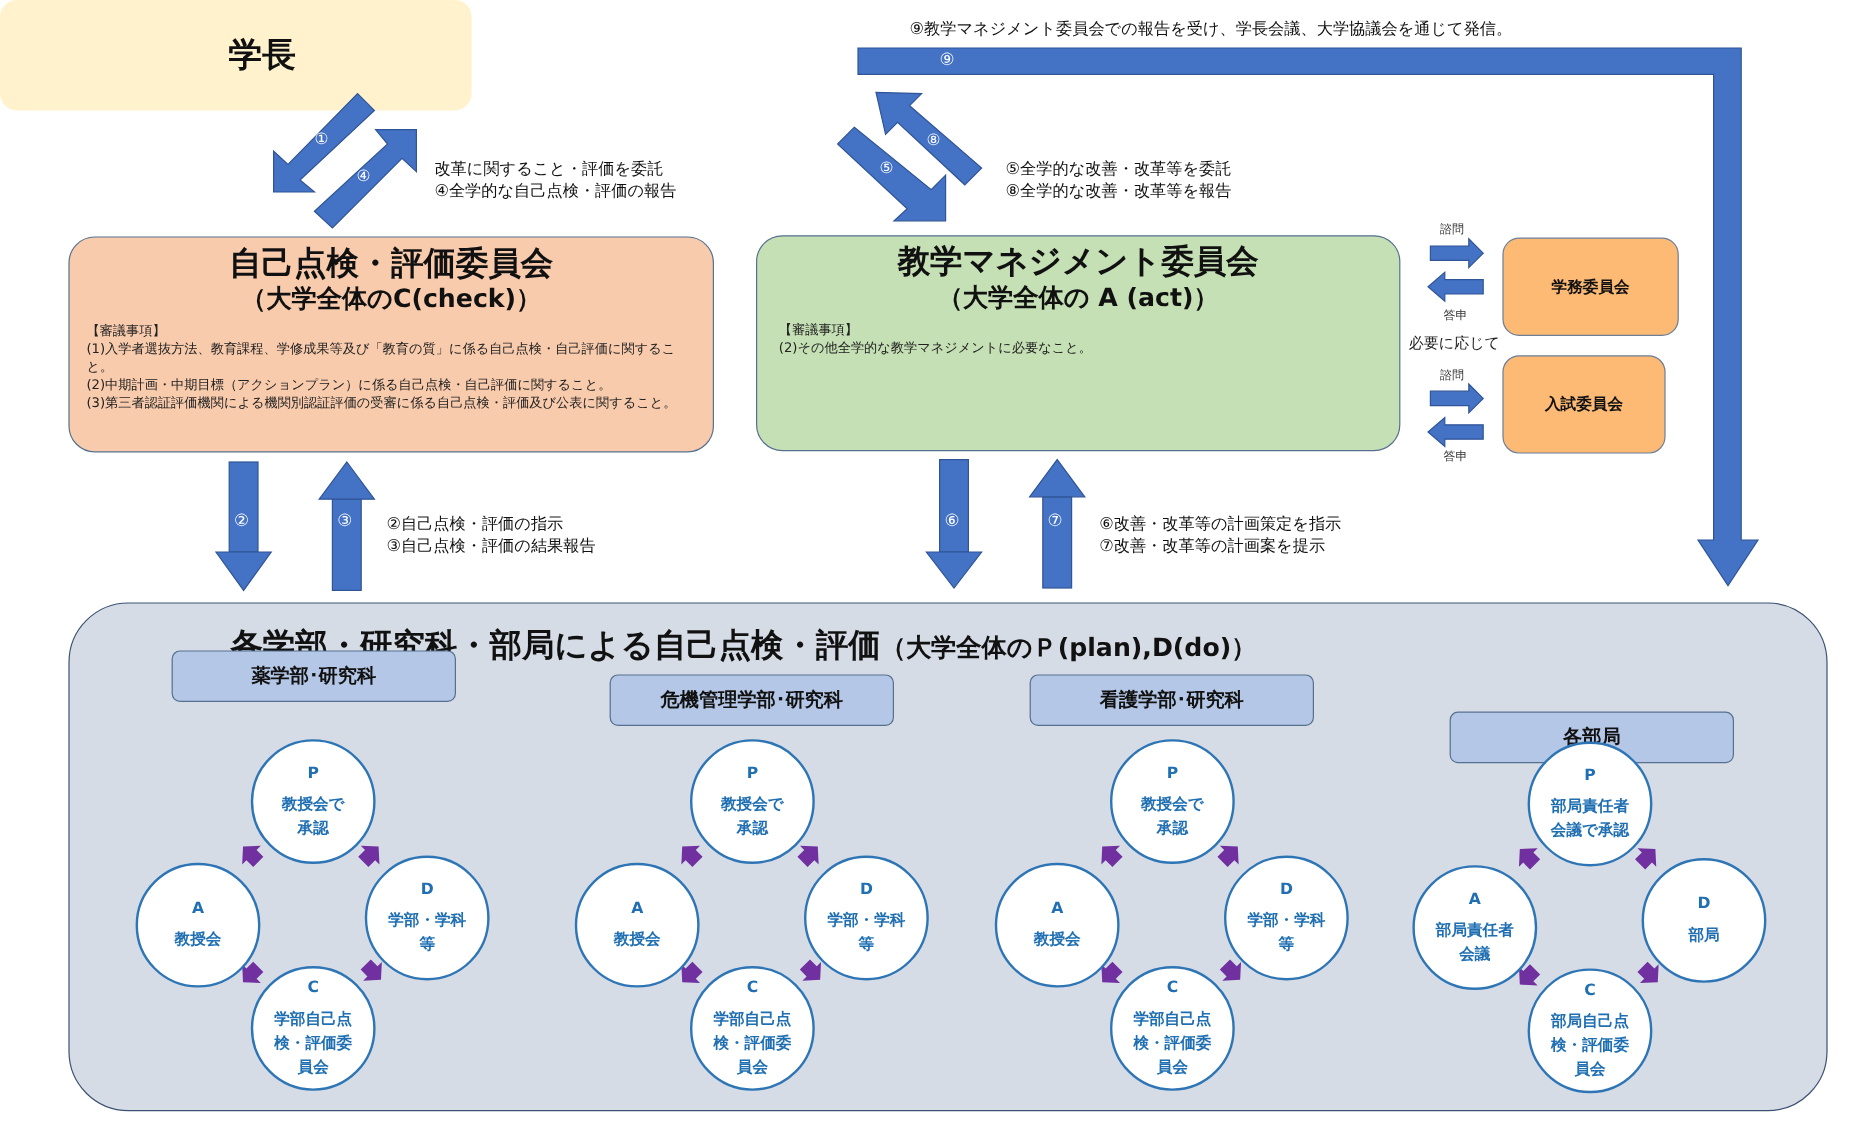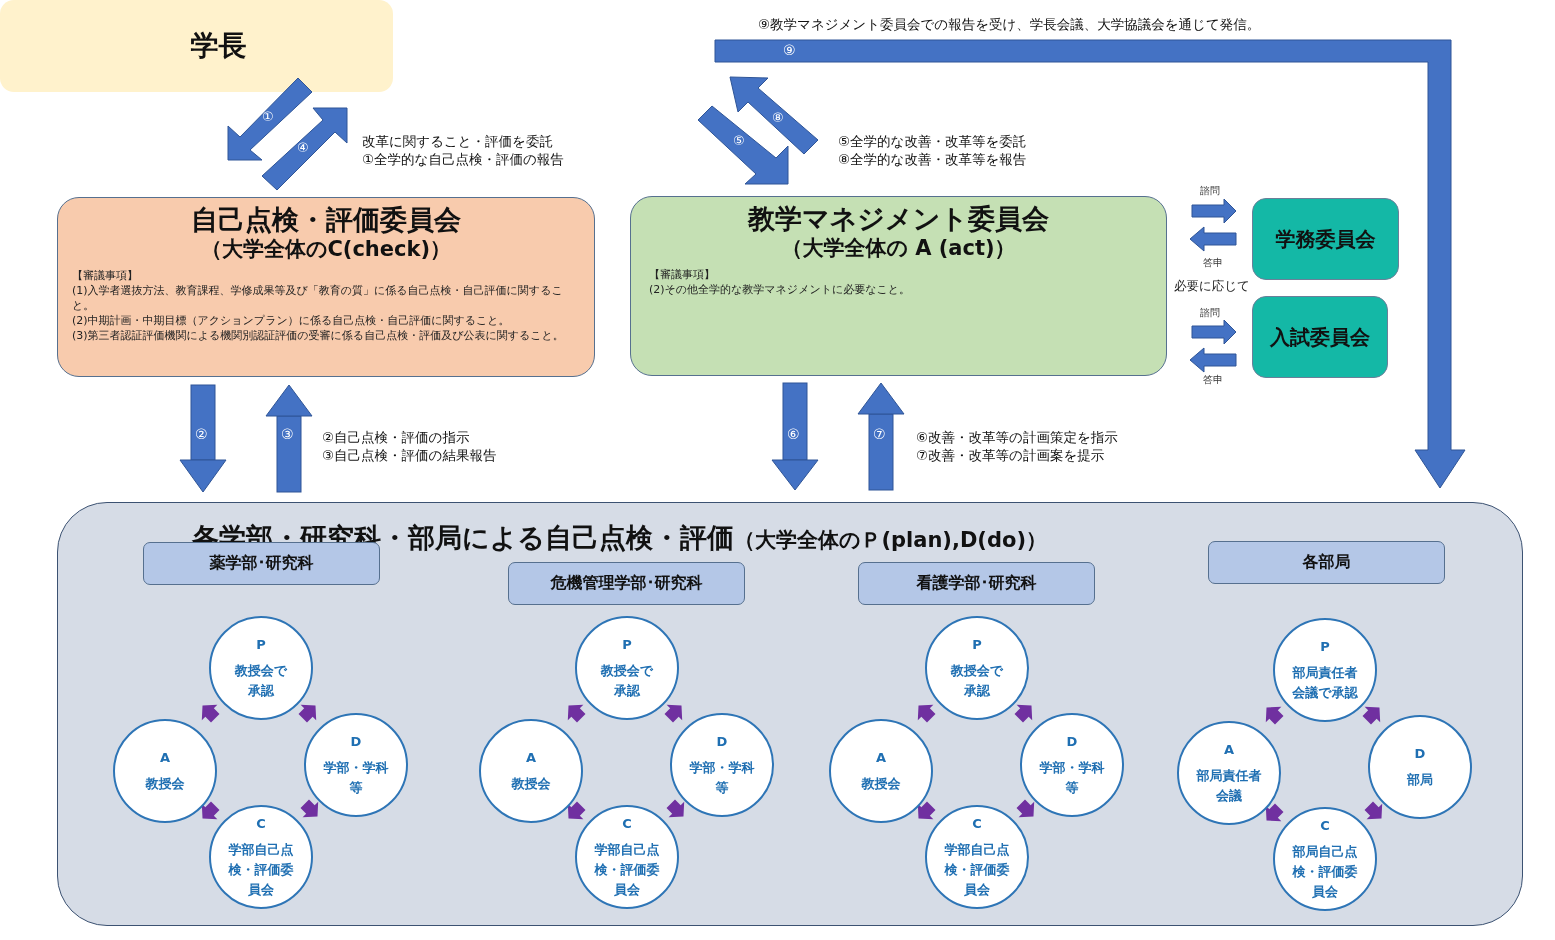--- a/index.html
+++ b/index.html
@@ -7,22 +7,22 @@
          font-family: "DejaVu Sans", "Liberation Sans", sans-serif; color:#111; }
   .abs { position:absolute; }
   .box { position:absolute; box-sizing:border-box; border:1.5px solid #56708f; border-radius:22px; }
   #president { left:348px; top:15px; width:349px; height:92px; background:#fff2cc; border-color:#c9b25b; border-radius:14px;
                display:flex; align-items:center; justify-content:center; font-size:28px; font-weight:bold;padding-left:44px; }
   #self-eval { left:57px; top:197px; width:538px; height:180px; background:#f8cbad; }
   #mgmt { left:630px; top:196px; width:537px; height:180px; background:#c5e0b4; }
   .big-title { text-align:center; font-weight:bold; font-size:27px; margin-top:6px; line-height:32px; }
   .sub-title { text-align:center; font-weight:bold; font-size:21px; line-height:26px; }
   .agenda { font-size:11px; line-height:15px; color:#222; padding:0 12px 0 14px; margin-top:6px; }
-  .side-box { position:absolute; box-sizing:border-box; background:#14b8a6; border:1.5px solid #6b7f99; border-radius:14px;
-              display:flex; align-items:center; justify-content:center; font-size:20px; font-weight:bold; }
+  .side-box { position:absolute; box-sizing:border-box; background:#fdba74; border:1.5px solid #6b7f99; border-radius:14px;
+              display:flex; align-items:center; justify-content:center; font-size:13px; font-weight:bold; }
   #gakumu { left:1252px; top:198px; width:147px; height:82px; }
   #nyushi { left:1252px; top:296px; width:136px; height:82px; }
   .note { position:absolute; font-size:13.5px; line-height:18px; color:#111; white-space:nowrap; }
   .tiny { position:absolute; font-size:10px; color:#333; white-space:nowrap; }
   #bottom-panel { left:57px; top:502px; width:1466px; height:424px; background:#d6dce6; border-color:#3c5272; border-radius:50px; }
   #bottom-title { position:absolute; left:192px; top:520px; font-size:27px; font-weight:bold; white-space:nowrap; }
   #bottom-title .small { font-size:21px; font-weight:bold; }
   .dept-tab { position:absolute; box-sizing:border-box; height:43px; width:237px; background:#b4c7e7; border:1.5px solid #56708f;
               border-radius:7px; display:flex; align-items:center; justify-content:center; font-size:16px; font-weight:bold; }
   .circle { position:absolute; box-sizing:border-box; width:104px; height:104px; border-radius:50%; background:#fff;
@@ -78,21 +78,21 @@
 <span class="abs" style="left:873px;top:426px;color:#fff;font-size:14px;">⑦</span>
 
 <div id="president">
   <span>学長</span>
 </div>
 
 <div class="note" style="left:758px;top:15px;font-size:13.5px;">⑨教学マネジメント委員会での報告を受け、学長会議、大学協議会を通じて発信。</div>
 
 <div class="note" style="left:362px;top:132px;">
   <div>改革に関すること・評価を委託</div>
-  <div>①全学的な自己点検・評価の報告</div>
+  <div>④全学的な自己点検・評価の報告</div>
 </div>
 <div class="note" style="left:838px;top:132px;">
   <div>⑤全学的な改善・改革等を委託</div>
   <div>⑧全学的な改善・改革等を報告</div>
 </div>
 <div class="note" style="left:322px;top:428px;">
   <div>②自己点検・評価の指示</div>
   <div>③自己点検・評価の結果報告</div>
 </div>
 <div class="note" style="left:916px;top:428px;">
@@ -139,21 +139,21 @@
 
 <div class="dept-tab" style="left:143px;top:542px;">
   <span>薬学部･研究科</span>
 </div>
 <div class="dept-tab" style="left:508px;top:562px;">
   <span>危機管理学部･研究科</span>
 </div>
 <div class="dept-tab" style="left:858px;top:562px;">
   <span>看護学部･研究科</span>
 </div>
-<div class="dept-tab" style="left:1208px;top:541px;">
+<div class="dept-tab" style="left:1208px;top:593px;">
   <span>各部局</span>
 </div>
 
 <div id="cycles">
     <svg width="1555" height="940" style="position: absolute; left: 0px; top: 0px;">
       <path d="M-6,6 L-6,-2 L-11,-2 L0,-12 L11,-2 L6,-2 L6,6 Z" fill="#7030a0" transform="translate(307,714) rotate(45)"></path>
       <path d="M-6,6 L-6,-2 L-11,-2 L0,-12 L11,-2 L6,-2 L6,6 Z" fill="#7030a0" transform="translate(309,808) rotate(135)"></path>
       <path d="M-6,6 L-6,-2 L-11,-2 L0,-12 L11,-2 L6,-2 L6,6 Z" fill="#7030a0" transform="translate(211,810) rotate(225)"></path>
       <path d="M-6,6 L-6,-2 L-11,-2 L0,-12 L11,-2 L6,-2 L6,6 Z" fill="#7030a0" transform="translate(211,714) rotate(315)"></path>
       <path d="M-6,6 L-6,-2 L-11,-2 L0,-12 L11,-2 L6,-2 L6,6 Z" fill="#7030a0" transform="translate(673,714) rotate(45)"></path>

